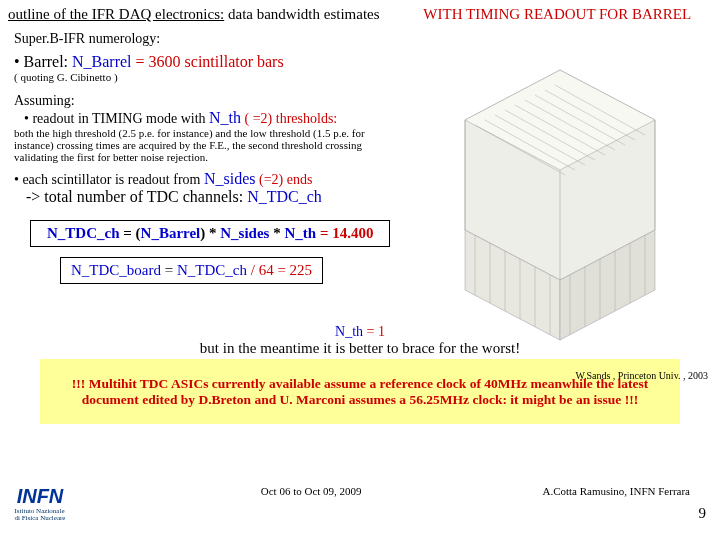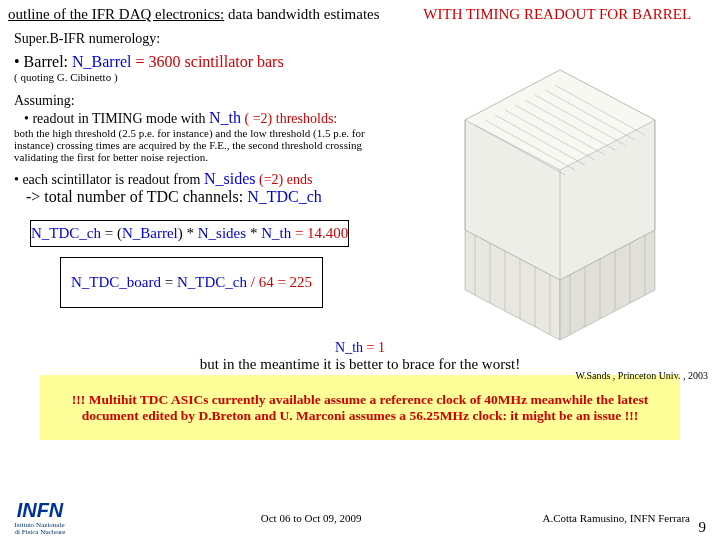--- a/index.html
+++ b/index.html
@@ -15,33 +15,33 @@
   .assume { font-size: 14px; padding: 4px 0 0 14px; }
   .line { font-size: 14px; padding: 0 0 0 24px; }
   .line .blue { color: #0000cc; font-size: 16px; }
   .line .red { color: #cc0000; }
   .small { font-size: 11px; padding: 0 0 4px 14px; max-width: 400px; line-height: 1.1; }
   .line2 { font-size: 14px; padding: 3px 0 0 14px; }
   .line2 .blue { color: #0000cc; font-size: 16px; }
   .line2 .red { color: #cc0000; }
   .line3 { font-size: 16px; padding: 0 0 6px 26px; }
   .line3 .blue { color: #0000cc; }
-  .formula-box { display: inline-block; border: 1.5px solid #000; padding: 4px 0; margin: 8px 0 4px 30px; font-size: 15px; }
+  .formula-box { display: inline-block; border: 1.5px solid #000; padding: 4px 16px; margin: 8px 0 4px 30px; font-size: 15px; font-weight: bold; }
   .formula-box .blue { color: #0000cc; }
   .formula-box .red { color: #cc0000; }
-  .formula-box2 { display: inline-block; border: 1.5px solid #000; padding: 16px 10px; margin: 6px 0 10px 60px; font-size: 15px; }
+  .formula-box2 { display: inline-block; border: 1.5px solid #000; padding: 4px 10px; margin: 6px 0 18px 60px; font-size: 15px; }
   .formula-box2 .blue { color: #0000cc; }
   .formula-box2 .red { color: #cc0000; }
   .credit { position: absolute; right: 12px; top: 370px; font-size: 10px; }
   .hopefully { font-size: 14px; text-align: center; padding: 6px 20px 0; }
   .hopefully .blue { color: #0000cc; }
   .hopefully .red { color: #cc0000; }
   .butline { font-size: 15px; text-align: center; padding: 0 20px 2px; }
   .warnbox { background: #ffff99; font-size: 13.5px; text-align: center; padding: 17px 10px; margin: 0 40px 6px; color: #cc0000; font-weight: bold; line-height: 1.15; }
-  .footer { position: absolute; bottom: 4px; left: 0; width: 100%; display: flex; align-items: center; font-size: 11px; }
+  .footer { position: absolute; bottom: 18px; left: 0; width: 100%; display: flex; font-size: 11px; }
   .footer .logo { width: 80px; text-align: center; }
   .footer .f1 { flex: 0 0 auto; padding-left: 6px; }
   .footer .f2 { flex: 1; text-align: center; }
   .footer .f3 { flex: 0 0 auto; padding-right: 30px; }
   .footer .pg { position: absolute; right: 14px; bottom: 0; font-size: 15px; }
   .logo-box { display: inline-block; }
   .logo-text { font-size: 7px; color: #003366; text-align: left; line-height: 1; }
   .infn { font-weight: bold; font-style: italic; font-size: 20px; color: #003399; font-family: Arial, sans-serif; }
   .detector-img { position: absolute; right: 5px; top: 50px; width: 310px; height: 300px; z-index: -1; }
 </style>

